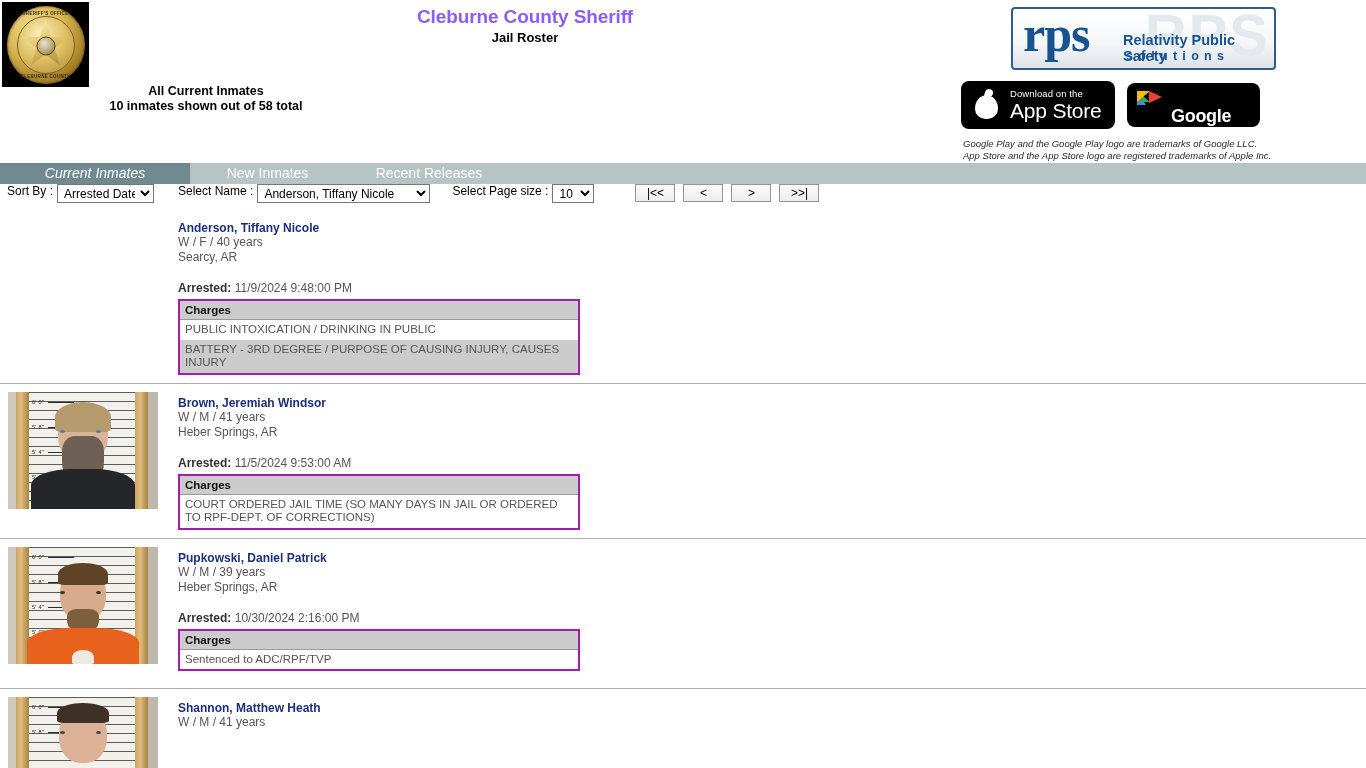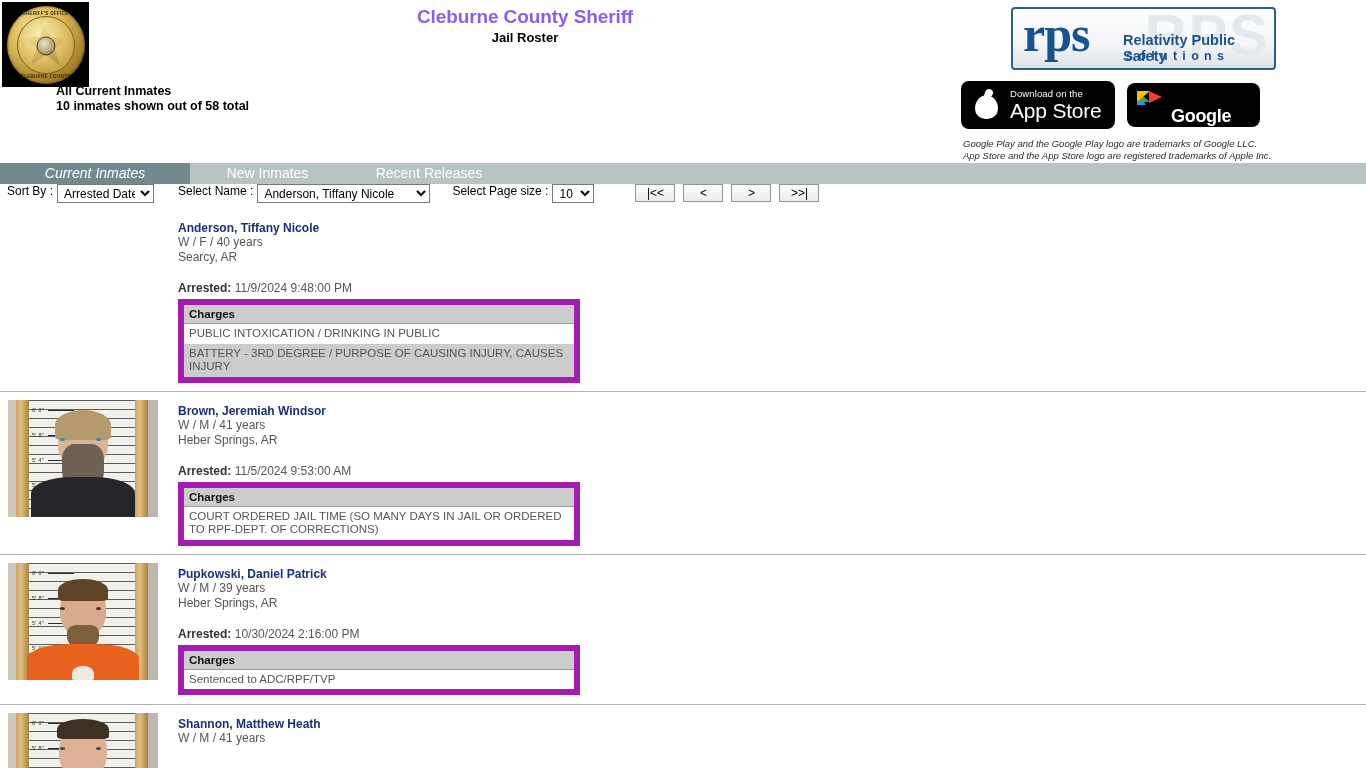--- a/index.html
+++ b/index.html
@@ -91,21 +91,21 @@
     font-size: 13px;
     font-weight: bold;
     color: #000000;
     line-height: 17px;
   }
 
   .count-block {
     position: absolute;
     left: 56px; top: 84px;
     width: 300px;
-    text-align: left;
+    text-align: center;
     font-size: 12.5px;
     font-weight: bold;
     color: #000000;
     line-height: 14.5px;
   }
 
   
   .rps-box {
     position: absolute;
     left: 1011px; top: 7px;
@@ -389,21 +389,21 @@
   .arrest-line {
     font-size: 12px;
     color: #555555;
     margin-top: 16px;
     margin-bottom: 4px;
   }
   .arrest-line b { color: #333333; }
   .charges-table {
     width: 402px;
     border-collapse: collapse;
-    border: 6px solid #a21caf;
+    border: 2px solid #a21caf;
     font-size: 11.5px;
   }
   .charges-table th {
     background: #cccccc;
     color: #111111;
     text-align: left;
     font-size: 11.5px;
     font-weight: bold;
     padding: 3px 5px;
     border-bottom: 1px solid #9a9a9a;

